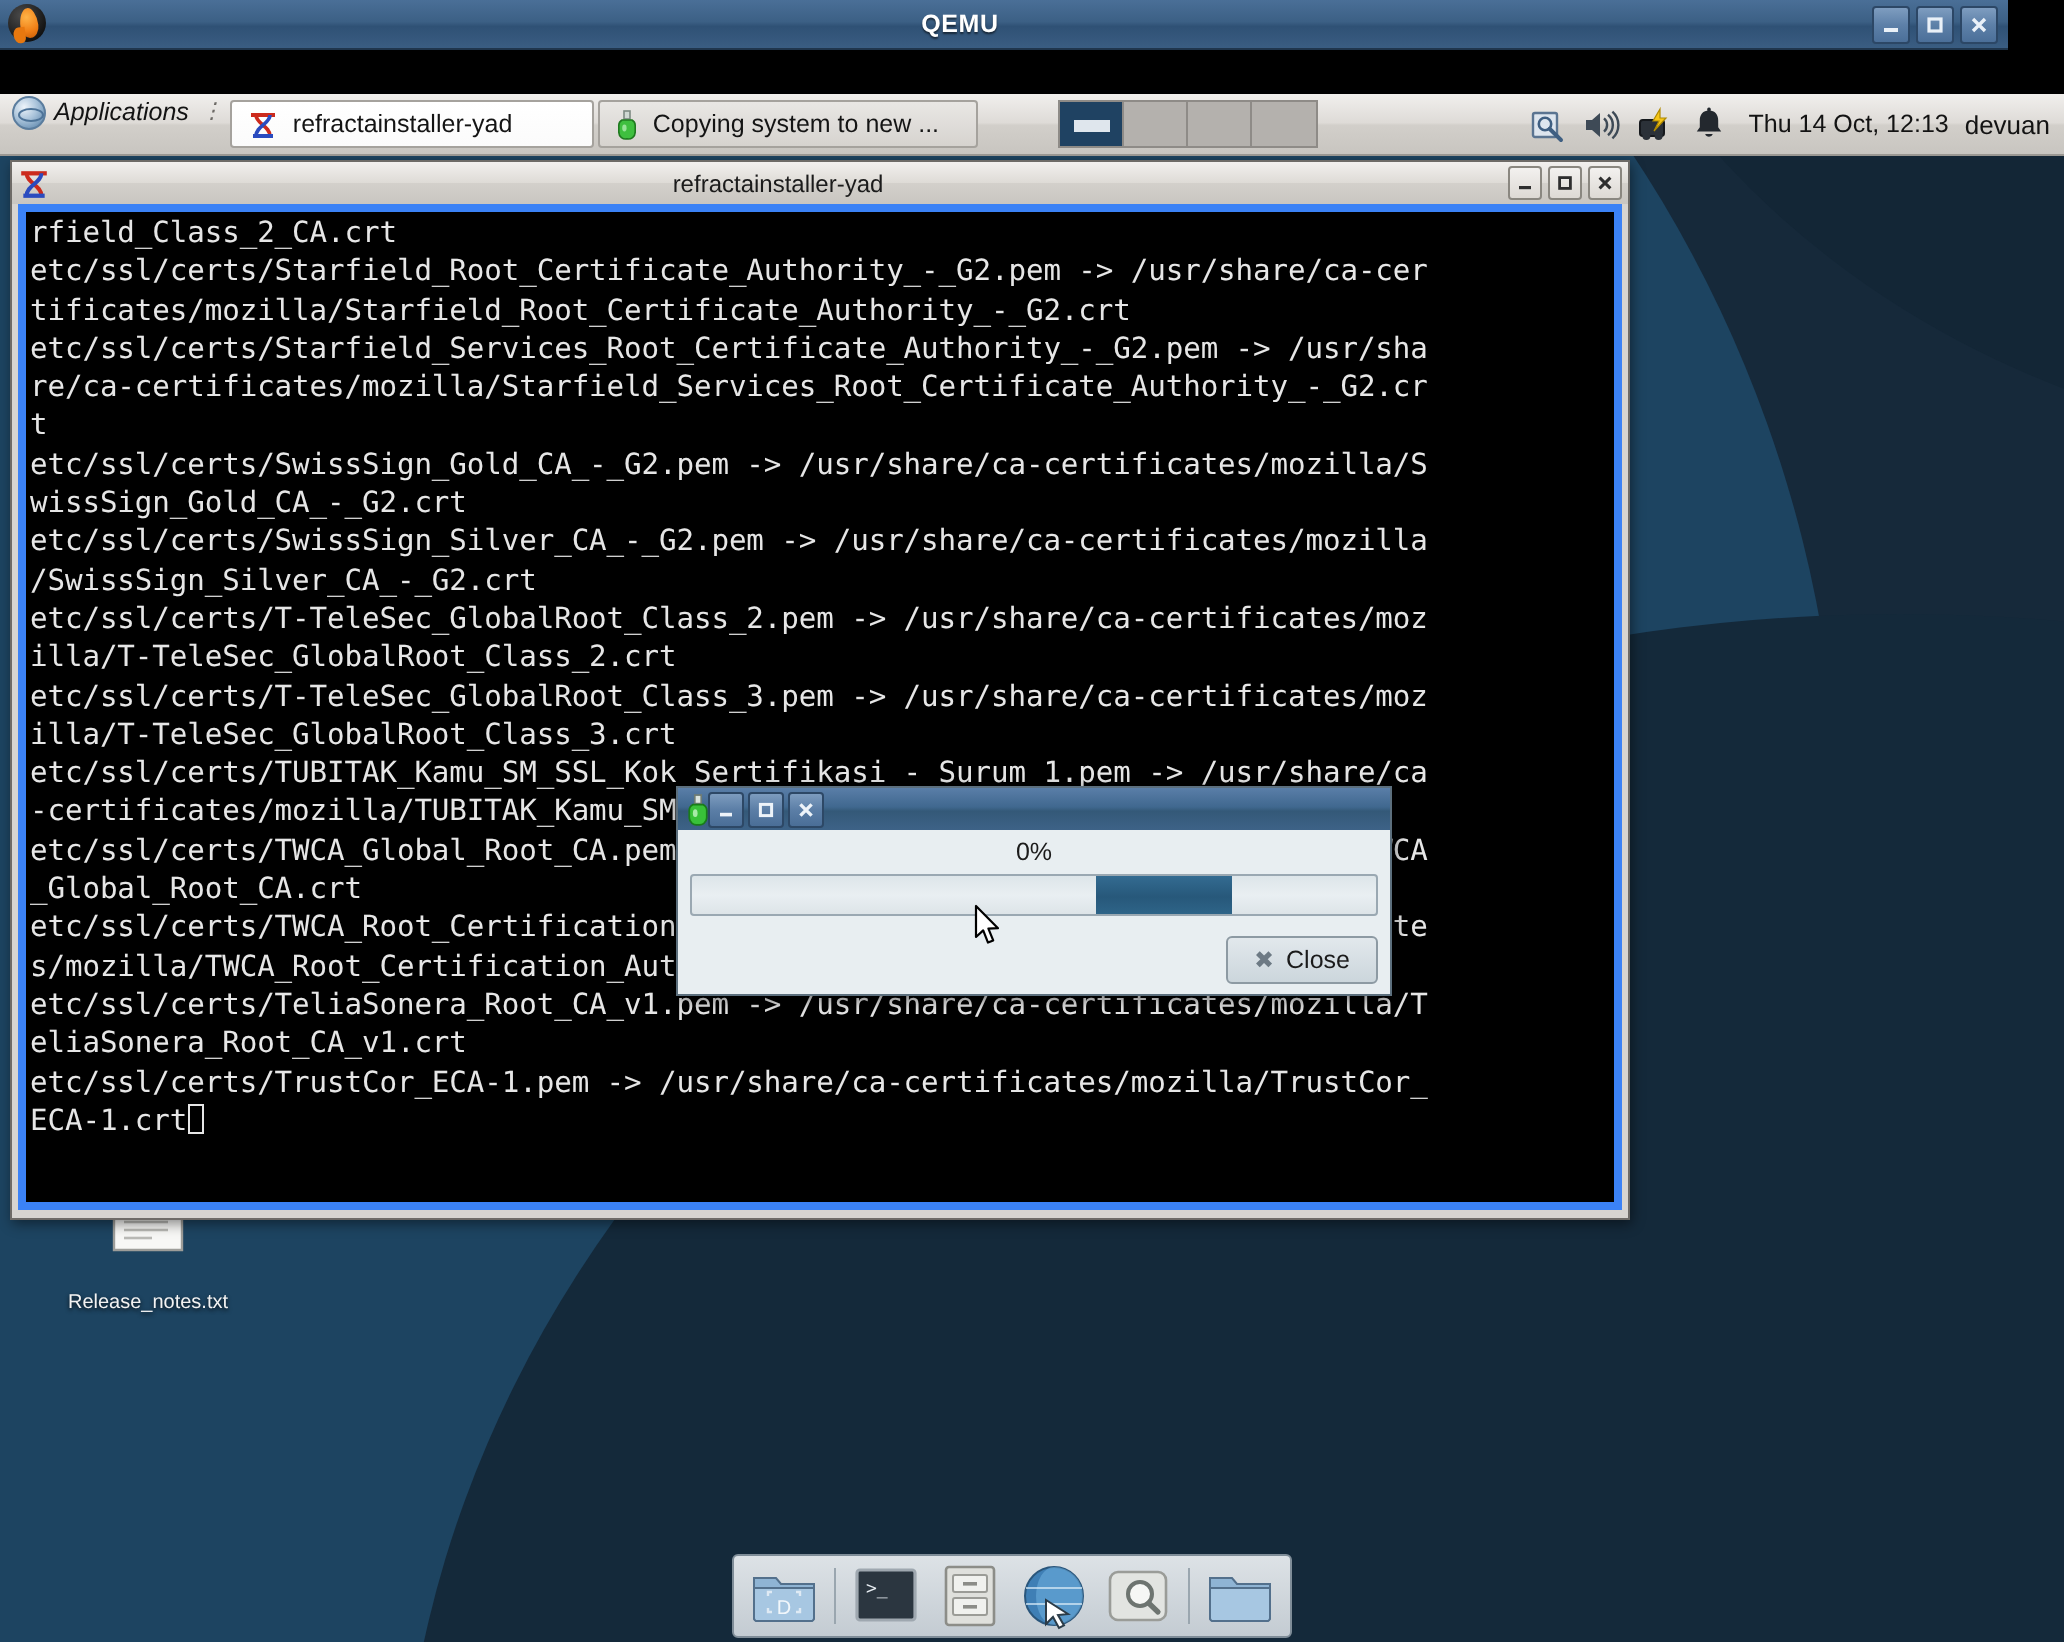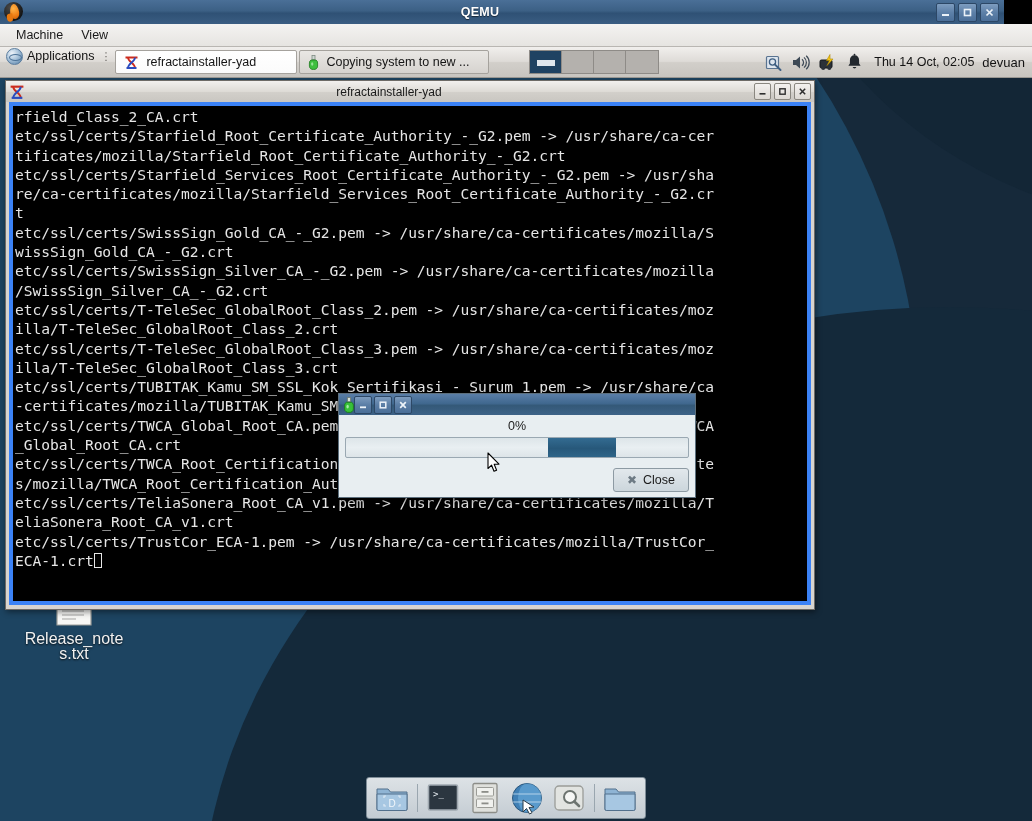--- a/index.html
+++ b/index.html
@@ -114,21 +114,21 @@
     position: absolute; left: 0; top: 0;
     width: 1032px; height: 31px;
     background: linear-gradient(to bottom, #f1efed 0%, #dedbd7 48%, #d2cfca 52%, #c8c5c0 100%);
     border-bottom: 1px solid #9a9792;
     display: flex; align-items: center;
     box-sizing: border-box;
     z-index: 40;
   }
   .app-menu {
     display: flex; align-items: center; gap: 4px;
-    padding: 0 5px 12px 6px; height: 100%;
+    padding: 0 5px 12px 6px; height: 100%; font-style: italic;
   }
   .app-menu .globe {
     width: 15px; height: 15px; border-radius: 50%;
     background: radial-gradient(circle at 34% 30%, #eef4fa 0%, #a9c3da 45%, #4e7aa3 100%);
     border: 1px solid #5b7d9e;
     position: relative;
   }
   .app-menu .globe:after {
     content: ""; position: absolute; left: 2px; top: 5px;
     width: 11px; height: 5px; border: 1px solid #4d7398;
@@ -333,22 +333,22 @@
     width: 104px;
     text-align: center;
     z-index: 10;
   }
   .desk-icon .file-glyph {
     width: 38px; height: 46px;
     margin: 0 auto;
     position: relative;
   }
   .desk-icon .file-label {
-    margin-top: 5px;
-    font-size: 16px;
+    margin-top: 18px;
+    font-size: 10px;
     color: #f2f2f2;
     line-height: 15px;
     text-shadow: 0 1px 2px rgba(0,0,0,0.85);
     word-break: break-all;
   }
 
   
   .dock {
     position: absolute;
     left: 366px; bottom: 2px;
@@ -387,24 +387,20 @@
           </svg>
       </div>
       <div class="qemu-btn">
         <svg width="11" height="11" viewBox="0 0 11 11">
             <path d="M2.5 2.5 L8.5 8.5 M8.5 2.5 L2.5 8.5" stroke="#eaf1f8" stroke-width="1.7" fill="none"></path>
           </svg>
       </div>
     </div>
   </div>
 
-  <div class="qemu-menubar">
-    <div class="qemu-menu-item">Machine</div>
-    <div class="qemu-menu-item">View</div>
-  </div>
 
   <div id="guest">
 
     <div class="wallpaper">
       <div class="wall-shape-a"></div>
       <div class="wall-shape-b"></div>
       <div class="wall-shape-c"></div>
     </div>
 
     <div class="taskbar">
@@ -470,21 +466,21 @@
             <path d="M12 1.5 L8.5 7.5 h3 L9 12.5 L15 6 h-3 z" fill="#f5c518" stroke="#b08a00" stroke-width="0.6"></path>
           </svg>
         </span>
         <span class="tray-icon">
           <svg width="19" height="19" viewBox="0 0 19 19">
             <path d="M9.5 2.2 c3 0 4.6 2 4.6 5 v3.4 l1.5 2.2 H3.4 l1.5-2.2 V7.2 c0-3 1.6-5 4.6-5 z" fill="#23282e"></path>
             <rect x="8.6" y="0.8" width="1.8" height="2" rx="0.8" fill="#23282e"></rect>
             <path d="M7.6 14 a2 2 0 0 0 3.8 0 z" fill="#23282e"></path>
           </svg>
         </span>
-        <span class="tray-clock">Thu 14 Oct, 02:05</span>
+        <span class="tray-clock">Thu 14 Oct, 12:13</span>
         <span class="tray-user">devuan</span>
       </div>
     </div>
 
     <div class="desk-icon" style="left:22px; top:533px;">
       <div class="file-glyph">
         <svg width="38" height="46" viewBox="0 0 38 46">
           <path d="M2 1 h24 l10 10 v34 h-34 z" fill="#f7f7f5" stroke="#9d9d99" stroke-width="1.2"></path>
           <path d="M26 1 v10 h10" fill="#e2e2de" stroke="#9d9d99" stroke-width="1.2"></path>
           <g stroke="#b9b9b5" stroke-width="1.3">

